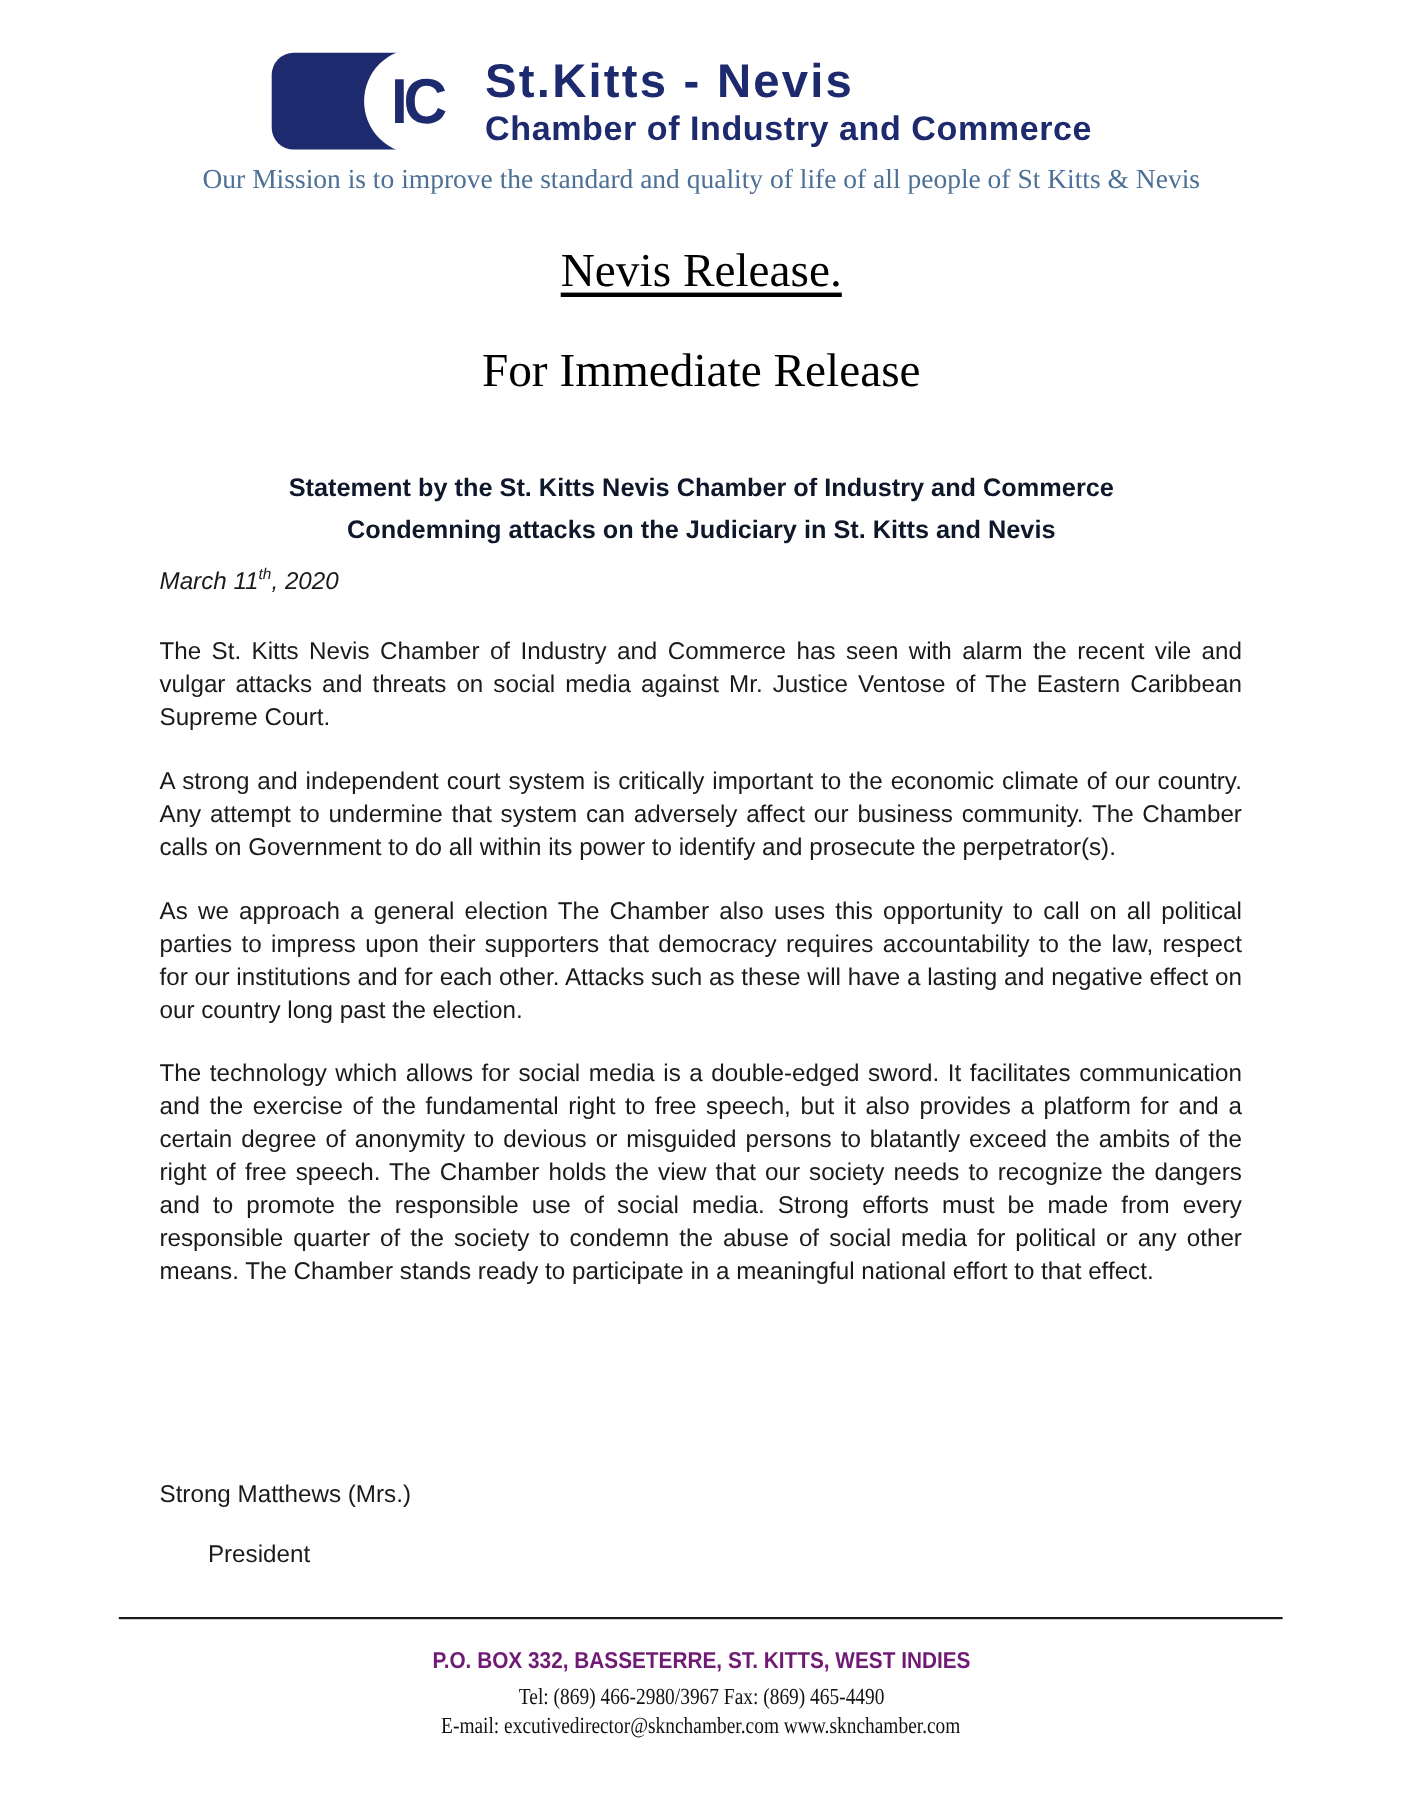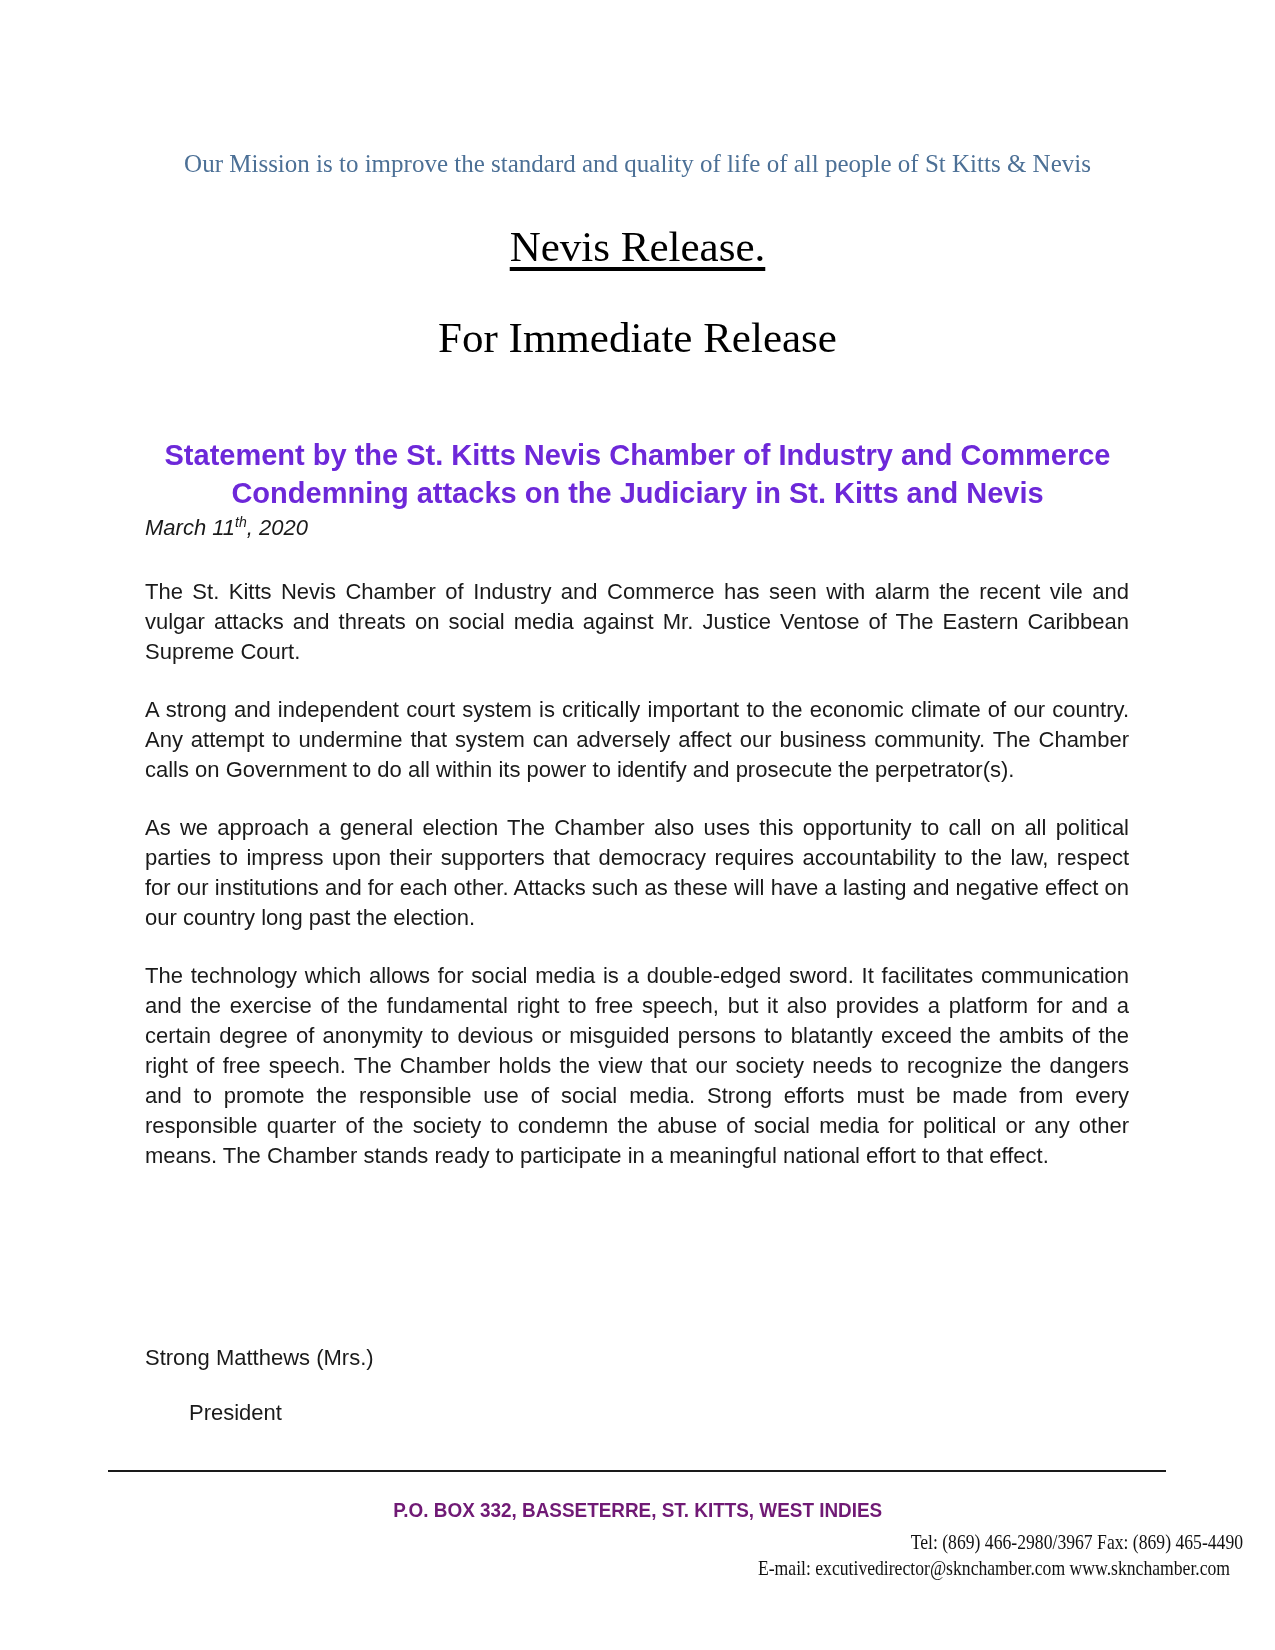--- a/index.html
+++ b/index.html
@@ -103,28 +103,28 @@
     top: 313px;
     left: 0;
     width: 100%;
     text-align: center;
     font-family: "Liberation Serif", serif;
     font-size: 43px;
     color: #000;
   }
   .statement-heading {
     position: absolute;
-    top: 436px;
+    top: 424px;
     left: 0;
     width: 100%;
     text-align: center;
     font-weight: bold;
-    font-size: 29px;
+    font-size: 23px;
     line-height: 38px;
-    color: #6d28d9;
+    color: #0f172a;
   }
 
   
   .doc-body {
     position: absolute;
     top: 515px;
     left: 145px;
     width: 984px;
   }
   .date-line {
@@ -179,39 +179,50 @@
   .footer-address .condense {
     display: inline-block;
     transform: scaleX(0.9);
     transform-origin: center;
     white-space: nowrap;
   }
   .footer-telfax, .footer-email {
     position: absolute;
     left: 0;
     width: 100%;
-    text-align: right;
+    text-align: center;
     font-family: "Liberation Serif", serif;
     font-size: 21px;
     color: #111;
   }
   .footer-telfax { top: 1530px; }
   .footer-email  { top: 1556px; }
   .footer-telfax .condense, .footer-email .condense {
     display: inline-block;
     transform: scaleX(0.84);
     transform-origin: center;
     white-space: nowrap;
   }
 </style>
 </head>
 <body>
 
 <div class="page">
 
+  <div class="logo-row">
+    <div class="logo-mark">
+      <div class="logo-circle">
+        <span class="logo-ic">IC</span>
+      </div>
+    </div>
+    <div class="logo-text">
+      <div class="logo-line1">St.Kitts - Nevis</div>
+      <div class="logo-line2">Chamber of Industry and Commerce</div>
+    </div>
+  </div>
   <div class="mission">Our Mission is to improve the standard and quality of life of all people of St Kitts &amp; Nevis</div>
 
   <div class="press-release">Nevis Release.</div>
   <div class="immediate-release">For Immediate Release</div>
 
   <div class="statement-heading">
     <div>Statement by the St. Kitts Nevis Chamber of Industry and Commerce</div>
     <div>Condemning attacks on the Judiciary in St. Kitts and Nevis</div>
   </div>
 

